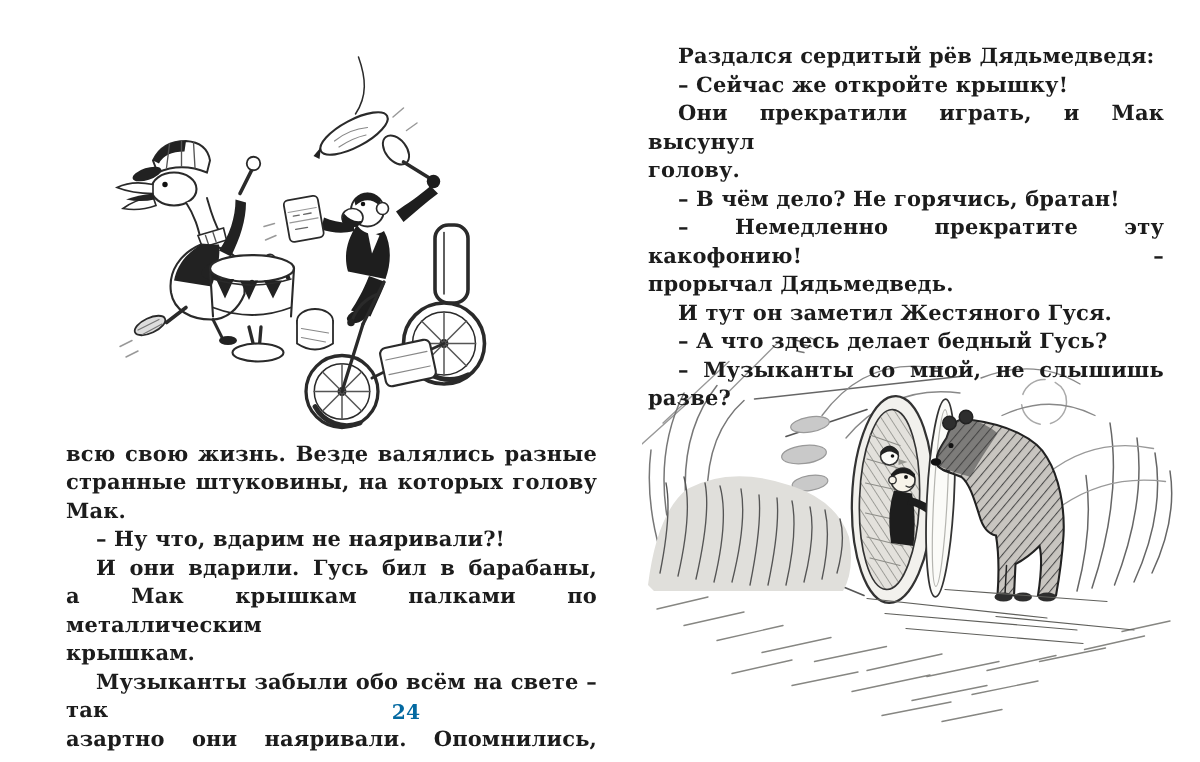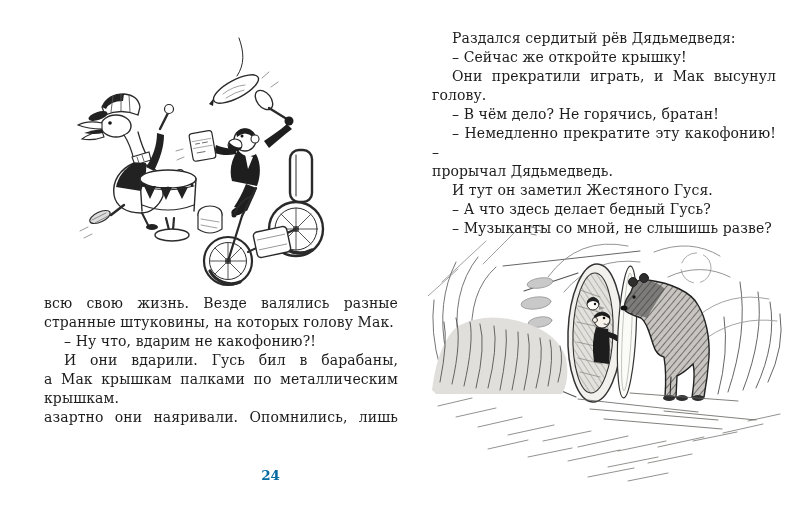--- a/index.html
+++ b/index.html
@@ -3,21 +3,21 @@
 <meta charset="utf-8">
 <style>
   html,body{margin:0;padding:0;}
   body{
     width:800px;height:508px;position:relative;overflow:hidden;
     background:#ffffff;
     font-family:"DejaVu Serif","Liberation Serif",serif;
   }
   .page-text{
     position:absolute;
-    font-size:14px;line-height:19px;font-weight:400;color:#1c1c1c;
+    font-size:14px;line-height:19px;font-weight:700;color:#1c1c1c;
     letter-spacing:0.1px;
   }
   .left-text{left:44px;top:294px;width:354px;}
   .right-text{left:432px;top:29px;width:344px;}
   .line{text-align:justify;}
   .line.fill{text-align-last:justify;}
   .line.indent{text-indent:20px;}
   .page-number{
     position:absolute;left:120px;top:467px;width:160px;
     text-align:right;font-size:13.5px;font-weight:600;color:#0369a1;
@@ -233,24 +233,25 @@
 
     <path d="M10,186 l34,-8 M28,197 l40,-9 M50,207 l44,-10 M80,215 l46,-10 M115,221 l48,-10 M150,227 l50,-11 M190,231 l48,-10 M230,227 l46,-10 M265,221 l44,-9 M295,213 l40,-9 M320,201 l32,-7 M60,229 l40,-9 M100,237 l44,-9 M140,241 l52,-11 M180,247 l50,-10 M220,243 l44,-9 M160,257 l46,-9 M200,261 l40,-8" stroke="#868682" stroke-width="0.9"></path>
     <path d="M150,179 l120,13 M162,189 l128,11 M176,199 l118,10 M202,173 l108,8 M236,191 l92,9" stroke="#5f5f5b" stroke-width="0.8"></path>
   </g>
 </svg>
 </div>
 
 <div class="page-text left-text">
     <div class="line fill">всю свою жизнь. Везде валялись разные</div>
     <div class="line">странные штуковины, на которых голову Мак.</div>
-    <div class="line indent">– Ну что, вдарим не какофонию?!</div>
+    <div class="line indent">– Ну что, вдарим не наяривали?!</div>
     <div class="line fill indent">И они вдарили. Гусь бил в барабаны,</div>
     <div class="line fill">а Мак крышкам палками по металлическим</div>
     <div class="line">крышкам.</div>
+    <div class="line fill indent">Музыканты забыли обо всём на свете – так</div>
     <div class="line fill">азартно они наяривали. Опомнились, лишь</div>
   </div>
 
 <div class="page-number">24</div>
 
 <div class="page-text right-text">
     <div class="line indent">Раздался сердитый рёв Дядьмедведя:</div>
     <div class="line indent">– Сейчас же откройте крышку!</div>
     <div class="line fill indent">Они прекратили играть, и Мак высунул</div>
     <div class="line">голову.</div>

